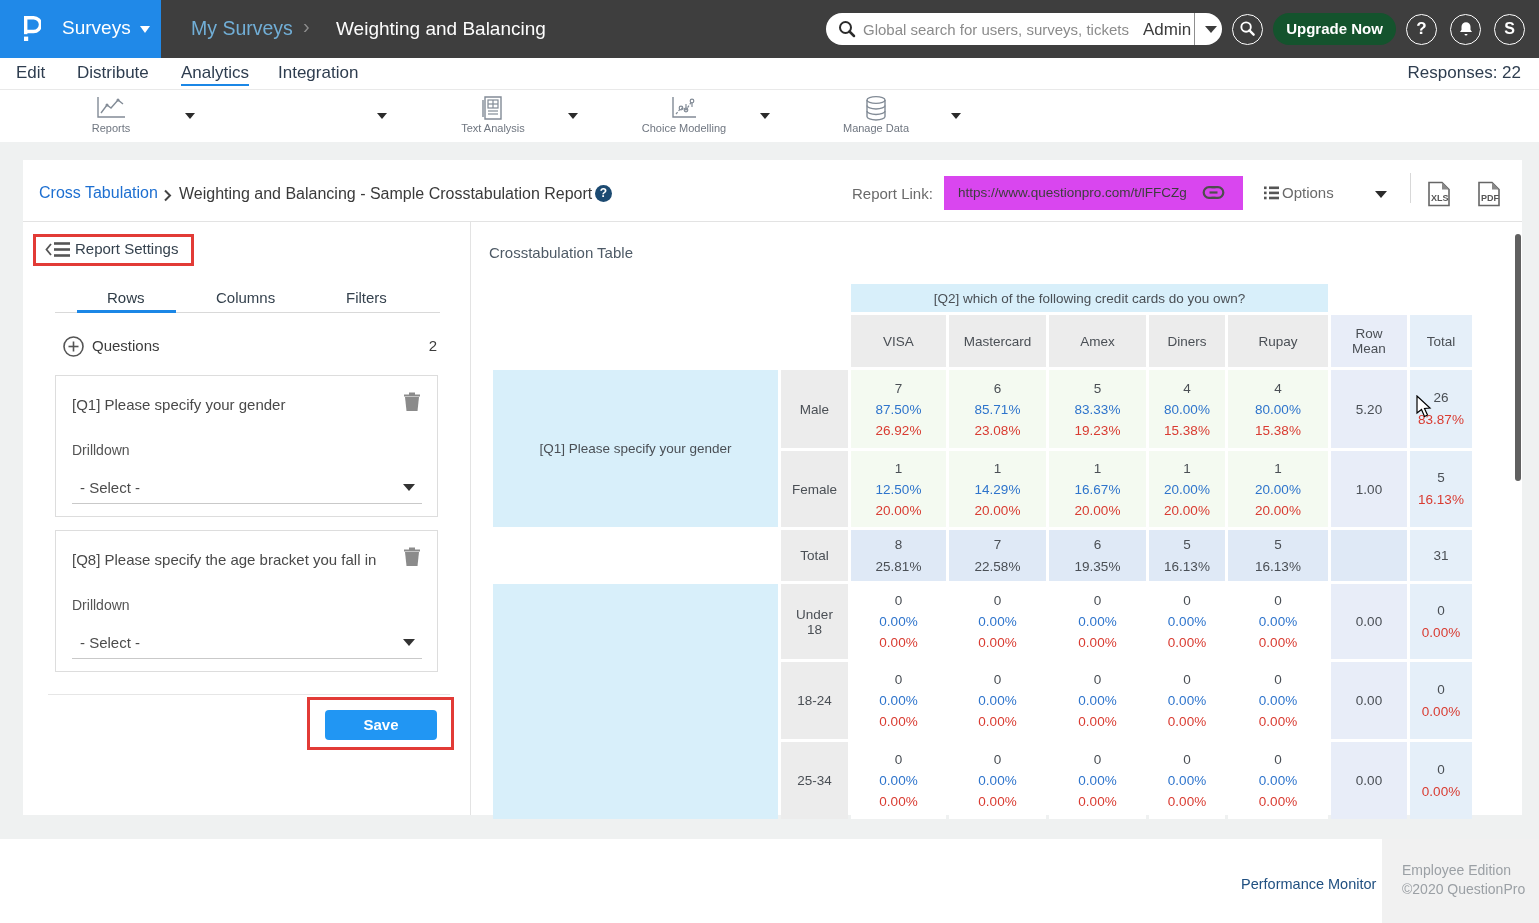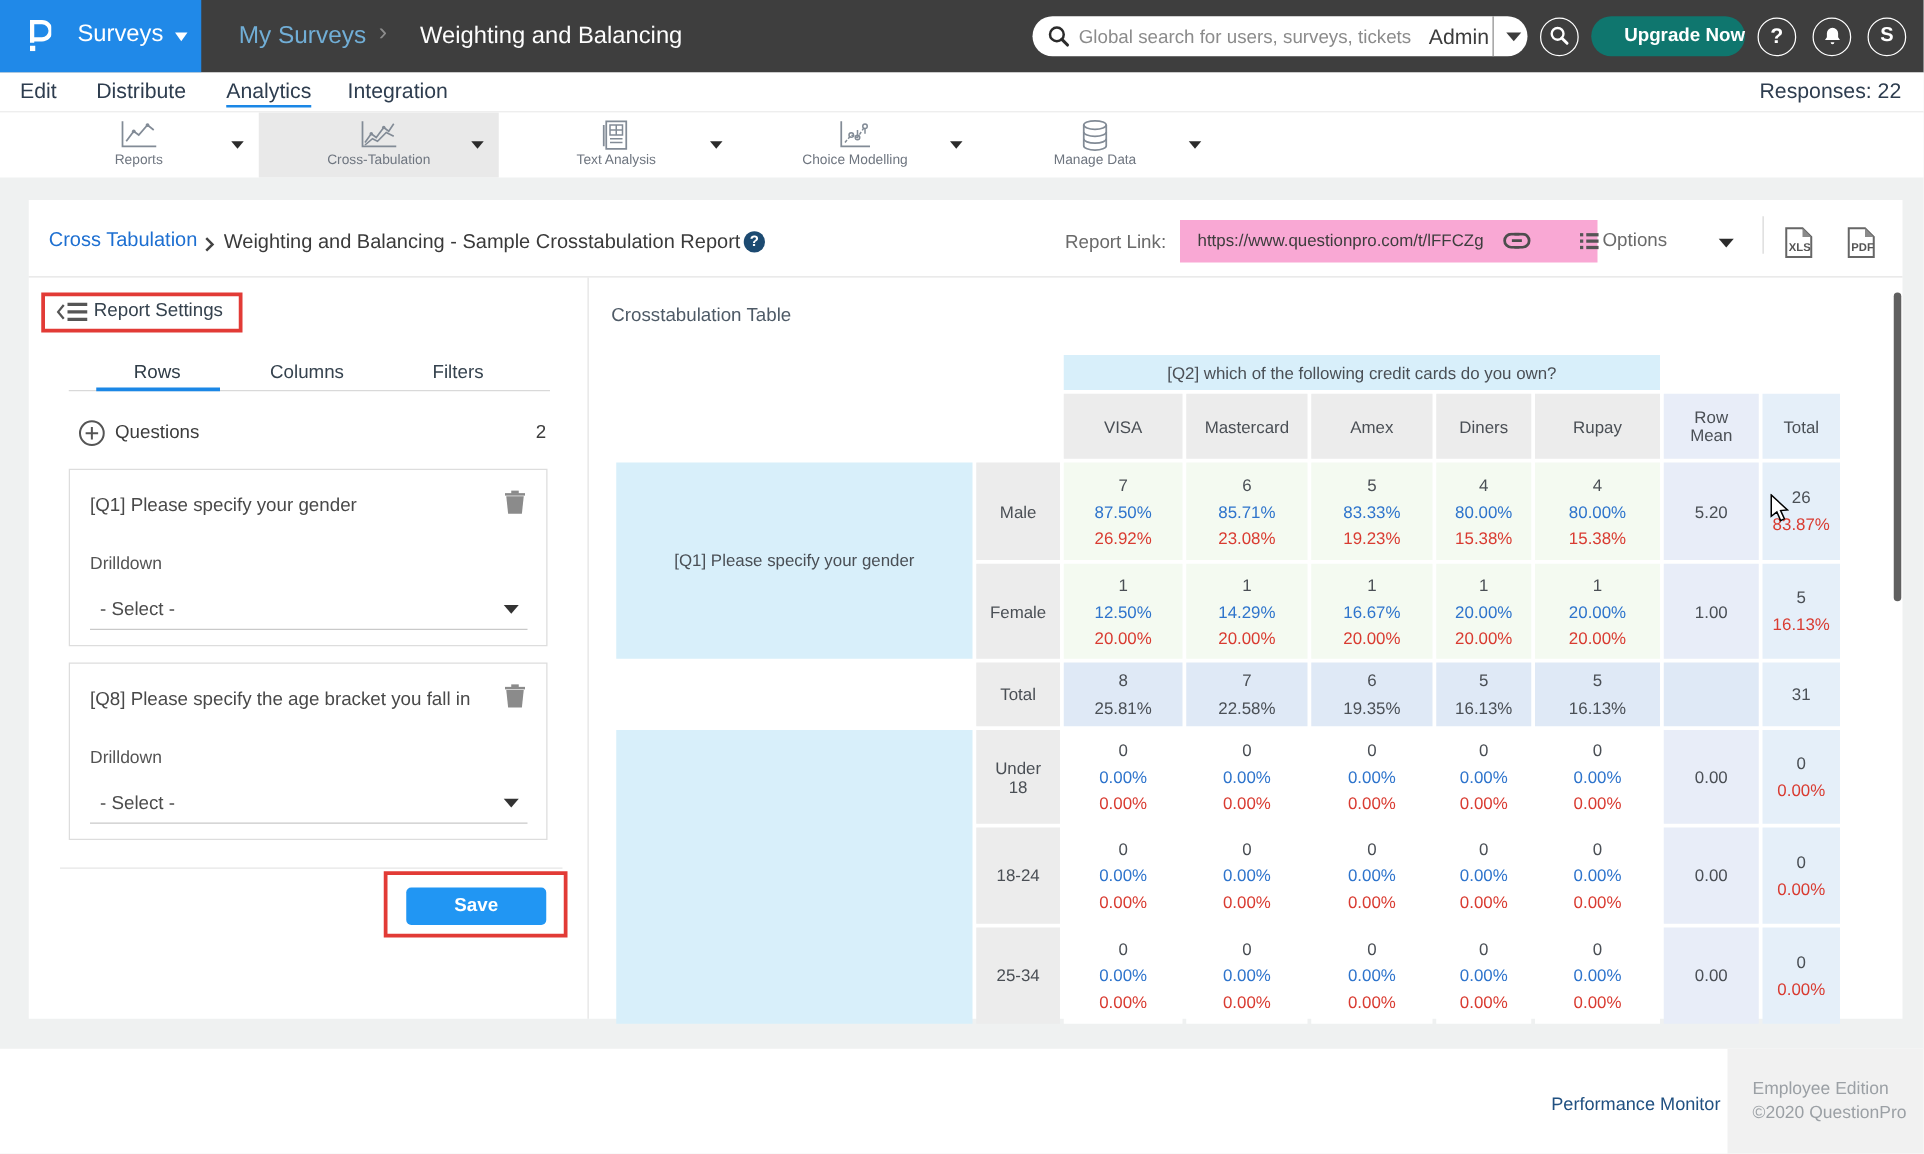--- a/index.html
+++ b/index.html
@@ -14,41 +14,41 @@
 #logo .car { position:absolute; left:140px; top:26px; width:0; height:0; border-left:5.5px solid transparent; border-right:5.5px solid transparent; border-top:7px solid #fff; }
 #crumb1 { position:absolute; left:191px; top:17px; font-size:19.5px; color:#71aed6; }
 #crumbsep { position:absolute; left:303px; top:15px; font-size:20px; color:#8d8d8d; }
 #crumb2 { position:absolute; left:336px; top:18px; font-size:19px; color:#fdfdfd; }
 #searchpill { position:absolute; left:826px; top:13px; width:396px; height:32px; background:#fff; border-radius:16px; }
 #searchpill .ph { position:absolute; left:37px; top:8px; font-size:15px; color:#8b8b8b; }
 #searchpill .admin { position:absolute; left:317px; top:7px; font-size:17px; color:#3c3c3c; }
 #searchpill .div { position:absolute; left:368px; top:0; width:1px; height:32px; background:#8f8f8f; }
 #searchpill .car { position:absolute; left:379px; top:13px; width:0; height:0; border-left:6px solid transparent; border-right:6px solid transparent; border-top:7px solid #3c3c3c; }
 .circbtn { position:absolute; top:14px; width:31px; height:31px; border:1.8px solid #fff; border-radius:50%; color:#fff; text-align:center; }
-#upgr { position:absolute; left:1273px; top:13px; width:123px; height:32px; background:#0f766e; border-radius:16px; color:#fff; font-size:15px; font-weight:bold; text-align:right; line-height:31px; }
+#upgr { position:absolute; left:1273px; top:13px; width:123px; height:32px; background:#14532d; border-radius:16px; color:#fff; font-size:15px; font-weight:bold; text-align:center; line-height:31px; }
 
 
 #nav { position:absolute; left:0; top:58px; width:1539px; height:32px; background:#fff; border-bottom:1px solid #e9e9e9; }
 #nav span { position:absolute; top:5px; font-size:17px; color:#2e3d4f; }
 #resp { position:absolute; right:18px; top:6px; font-size:16px; color:#2471ad; }
 
 
 #toolbar { position:absolute; left:0; top:90px; width:1539px; height:52px; background:#fff; }
 .tbsec { position:absolute; top:0; height:52px; }
 .tbsec .lbl { position:absolute; top:32px; width:100%; text-align:center; font-size:11px; color:#6f7680; }
 .tbico { position:absolute; top:5px; left:50%; transform:translateX(-50%); }
 
 
 #main { position:absolute; left:23px; top:160px; width:1499px; height:655px; background:#fff; }
 #mhead { position:absolute; left:0; top:0; width:1499px; height:62px; border-bottom:1px solid #e3e3e3; }
 #bc1 { position:absolute; left:16px; top:24px; font-size:16px; color:#1d6fd1; }
 #bctitle { position:absolute; left:156px; top:25px; font-size:16px; color:#3a3a3a; }
 #qmark { position:absolute; left:572px; top:25px; width:17px; height:17px; background:#1c4a71; border-radius:50%; color:#fff; font-size:12px; font-weight:bold; text-align:center; line-height:17px; }
 #rl-label { position:absolute; left:829px; top:25px; font-size:15px; color:#6a6a6a; }
-#rl-box { position:absolute; left:921px; top:16px; width:334px; height:34px; background:#f9a8d4; }
+#rl-box { position:absolute; left:921px; top:16px; width:299px; height:34px; background:#d946ef; }
 #rl-box .url { position:absolute; left:14px; top:9px; font-size:13.5px; color:#3d3d3d; }
 #opt { position:absolute; left:1241px; top:24px; font-size:15px; color:#6a6a6a; }
 #optcar { position:absolute; left:1352px; top:31px; width:0; height:0; border-left:6px solid transparent; border-right:6px solid transparent; border-top:7px solid #2b2b2b; }
 #vdiv1 { position:absolute; left:1387px; top:13px; width:1px; height:30px; background:#d8d8d8; }
 
 
 #lpanel { position:absolute; left:0; top:62px; width:448px; height:593px; border-right:1px solid #e3e3e3; }
 #rsbox { position:absolute; left:10px; top:12px; width:161px; height:32px; border:3px solid #e23b36; }
 #rslabel { position:absolute; left:52px; top:18px; font-size:15px; color:#35424e; }
 .tab { position:absolute; top:67px; font-size:15px; color:#35424e; }
@@ -146,30 +146,20 @@
   <div class="tbsec" style="left:41px;width:140px;">
     <svg class="tbico" width="34" height="26" viewBox="0 0 34 26">
       <path d="M4 2 V22 H31" fill="none" stroke="#828b96" stroke-width="1.4"></path>
       <path d="M7 18 L13 10 L17 13 L24 5 L29 9" fill="none" stroke="#828b96" stroke-width="1.4"></path>
       <circle cx="13" cy="10" r="1.5" fill="#828b96"></circle>
         <circle cx="24" cy="5" r="1.5" fill="#828b96"></circle>
     </svg>
     <div class="lbl">Reports</div>
   </div>
   <div class="car abs" style="left:185px;top:23px;border-left:5px solid transparent;border-right:5px solid transparent;border-top:6px solid #2b2b2b;"></div>
-  <div class="tbsec" style="left:207px;width:192px;background:#e9e9e9;">
-    <svg class="tbico" width="34" height="26" viewBox="0 0 34 26">
-      <path d="M4 2 V22 H31" fill="none" stroke="#828b96" stroke-width="1.4"></path>
-      <path d="M6 19 L11 12 L15 15 L21 7 L25 10 L29 4" fill="none" stroke="#828b96" stroke-width="1.3"></path>
-      <path d="M6 21 L12 16 L16 18 L23 11 L29 14" fill="none" stroke="#828b96" stroke-width="1.3"></path>
-      <circle cx="11" cy="12" r="1.4" fill="#828b96"></circle>
-        <circle cx="21" cy="7" r="1.4" fill="#828b96"></circle>
-    </svg>
-    <div class="lbl">Cross-Tabulation</div>
-  </div>
   <div class="car abs" style="left:377px;top:23px;border-left:5px solid transparent;border-right:5px solid transparent;border-top:6px solid #2b2b2b;"></div>
   <div class="tbsec" style="left:423px;width:140px;">
     <svg class="tbico" width="26" height="26" viewBox="0 0 26 26">
       <path d="M5 2 H21 V24 H5 Z" fill="none" stroke="#828b96" stroke-width="1.4"></path>
       <path d="M3 5 V22" fill="none" stroke="#828b96" stroke-width="1.4"></path>
       <rect x="8" y="5" width="10" height="8" fill="none" stroke="#828b96" stroke-width="1.2"></rect>
       <line x1="13" y1="5" x2="13" y2="13" stroke="#828b96" stroke-width="1.2"></line>
       <line x1="8" y1="9" x2="18" y2="9" stroke="#828b96" stroke-width="1.2"></line>
       <line x1="8" y1="16" x2="18" y2="16" stroke="#828b96" stroke-width="1.2"></line>
       <line x1="8" y1="19" x2="18" y2="19" stroke="#828b96" stroke-width="1.2"></line>

